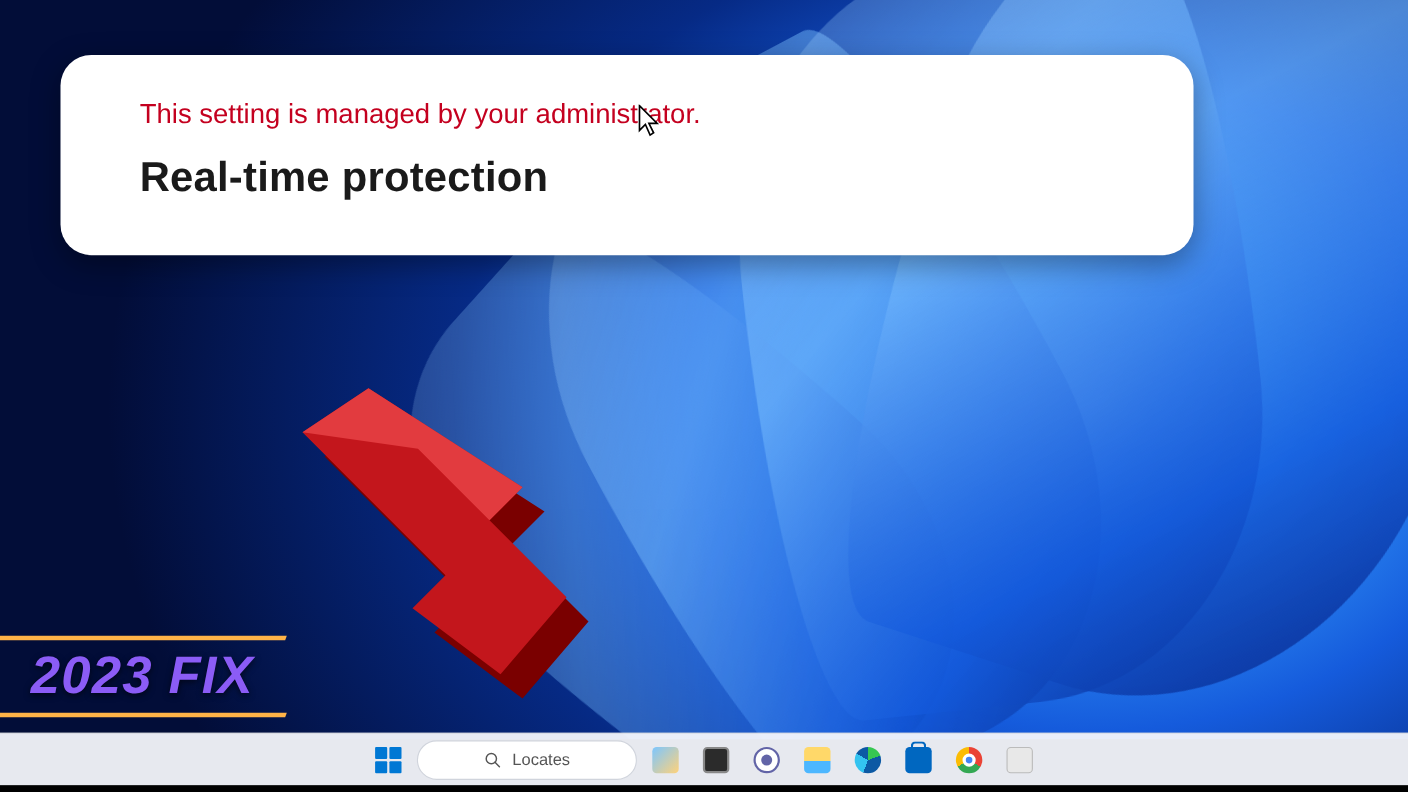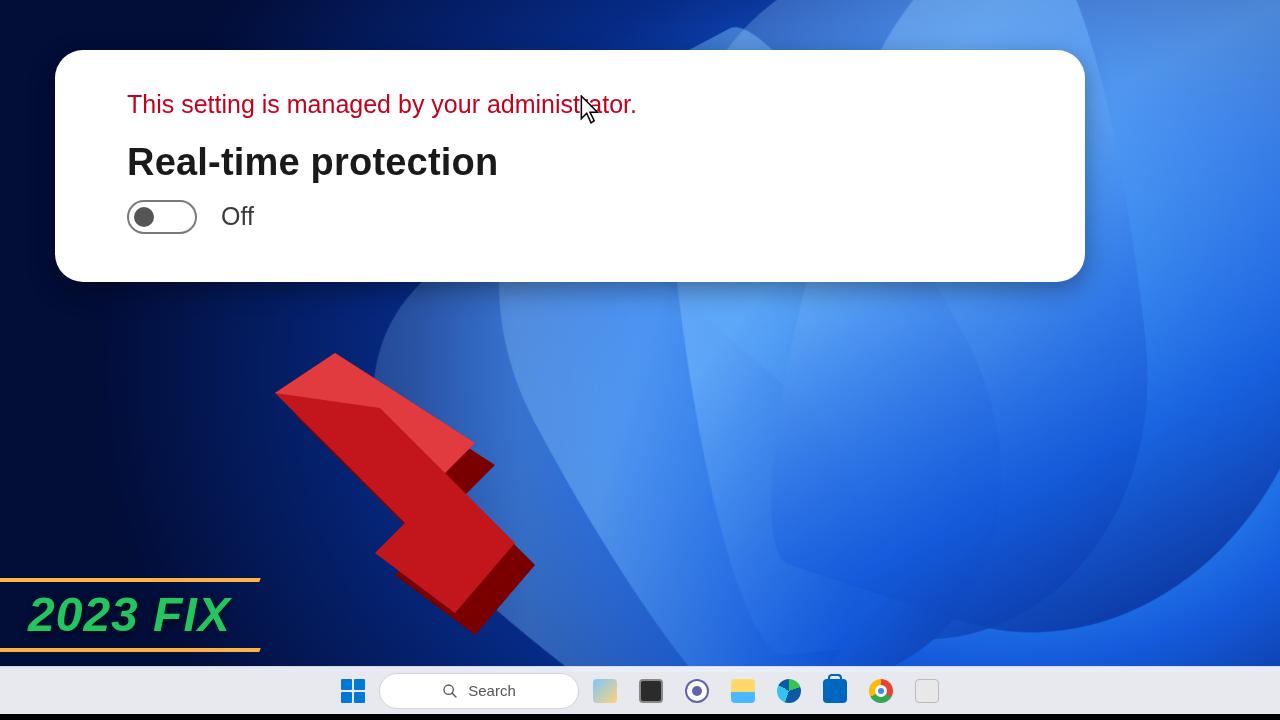--- a/index.html
+++ b/index.html
@@ -29,21 +29,21 @@
   .letterbox-bottom { position:absolute; left:0; right:0; bottom:0; height:6px;  background:#000; }
 
   
   .card {
     position: absolute; left: 55px; top: 50px; width: 1030px;
     background: #fff; border-radius: 28px; padding: 38px 52px 48px 72px;
     box-shadow: 0 8px 26px rgba(0,0,0,.35);
     color: #1a1a1a;
   }
   .admin-msg { color: #c4001f; font-size: 25px; line-height: 1.3; margin-bottom: 20px; }
-  .setting-title { font-size: 38px; font-weight: 600; letter-spacing: .2px; margin-bottom: 16px; }
+  .setting-title { font-size: 38px; font-weight: 600; letter-spacing: .2px; }
   .setting-desc  { font-size: 25px; line-height: 1.42; color: #2a2a2a; margin-bottom: 30px; max-width: 900px; }
 
   .toggle-row { display: flex; align-items: center; gap: 24px; }
   .toggle {
     width: 70px; height: 34px; border: 2px solid #7a7a7a; border-radius: 17px;
     position: relative; background: #fff; cursor: pointer;
   }
   .toggle-knob {
     position: absolute; left: 5px; top: 50%; transform: translateY(-50%);
     width: 20px; height: 20px; border-radius: 50%; background: #555;
@@ -59,21 +59,21 @@
   
   .red-arrow {
     position: absolute; left: 250px; top: 348px; width: 300px; height: 300px;
     pointer-events: none;
   }
 
   
   .caption {
     position: absolute; left: 28px; bottom: 78px;
     font-family: Arial, sans-serif; font-weight: 900; font-style: italic;
-    font-size: 48px; letter-spacing: 1px; color: #22c55e;
+    font-size: 48px; letter-spacing: 1px; color: #8b5cf6;
     text-shadow: 0 2px 6px rgba(0,0,0,.6);
   }
   .caption-stripes {
     position: absolute; left: 0; bottom: 62px; width: 260px; height: 88px;
     pointer-events:none;
   }
   .caption-stripes::before,
   .caption-stripes::after {
     content:""; position:absolute; left:-20px; height:4px; background:#ffb347;
     transform: skewX(-20deg);
@@ -128,26 +128,20 @@
     <div class="petal p2"></div>
     <div class="petal p1"></div>
 </div>
 
 <div class="card">
   <div class="admin-msg">This setting is managed by your administrator.</div>
 
   <div class="setting-title">Real-time protection</div>
 
 
-  <div class="toggle-row">
-    <div class="toggle" role="switch" aria-checked="false">
-      <div class="toggle-knob"></div>
-    </div>
-    <div class="toggle-label">Off</div>
-  </div>
 </div>
 
 <svg class="cursor-arrow" viewBox="0 0 20 28">
   <path d="M1 1 L1 22 L6 17 L10 26 L13 24 L9 16 L16 16 Z" fill="#fff" stroke="#000" stroke-width="1.4"></path>
 </svg>
 
 <svg class="red-arrow" viewBox="0 0 300 300">
 
   <polygon points="35,55 165,185 135,215 215,275 275,205 205,135 235,105 95,15" fill="#7a0000" transform="translate(10,12)"></polygon>
 
@@ -167,21 +161,21 @@
         <div></div>
         <div></div>
     </div>
   </div>
 
   <div class="tb-item search-pill">
     <svg class="mag" viewBox="0 0 24 24">
       <circle cx="10" cy="10" r="7" fill="none" stroke="#555" stroke-width="2"></circle>
       <line x1="15" y1="15" x2="21" y2="21" stroke="#555" stroke-width="2" stroke-linecap="round"></line>
     </svg>
-    <span>Search</span>
+    <span>Locates</span>
   </div>
 
   <div class="tb-item tb-icon" title="Widgets">
     <div class="generic-ico ico-widgets"></div>
   </div>
 
   <div class="tb-item tb-icon" title="Task View">
     <div class="generic-ico ico-taskview"></div>
   </div>
 

